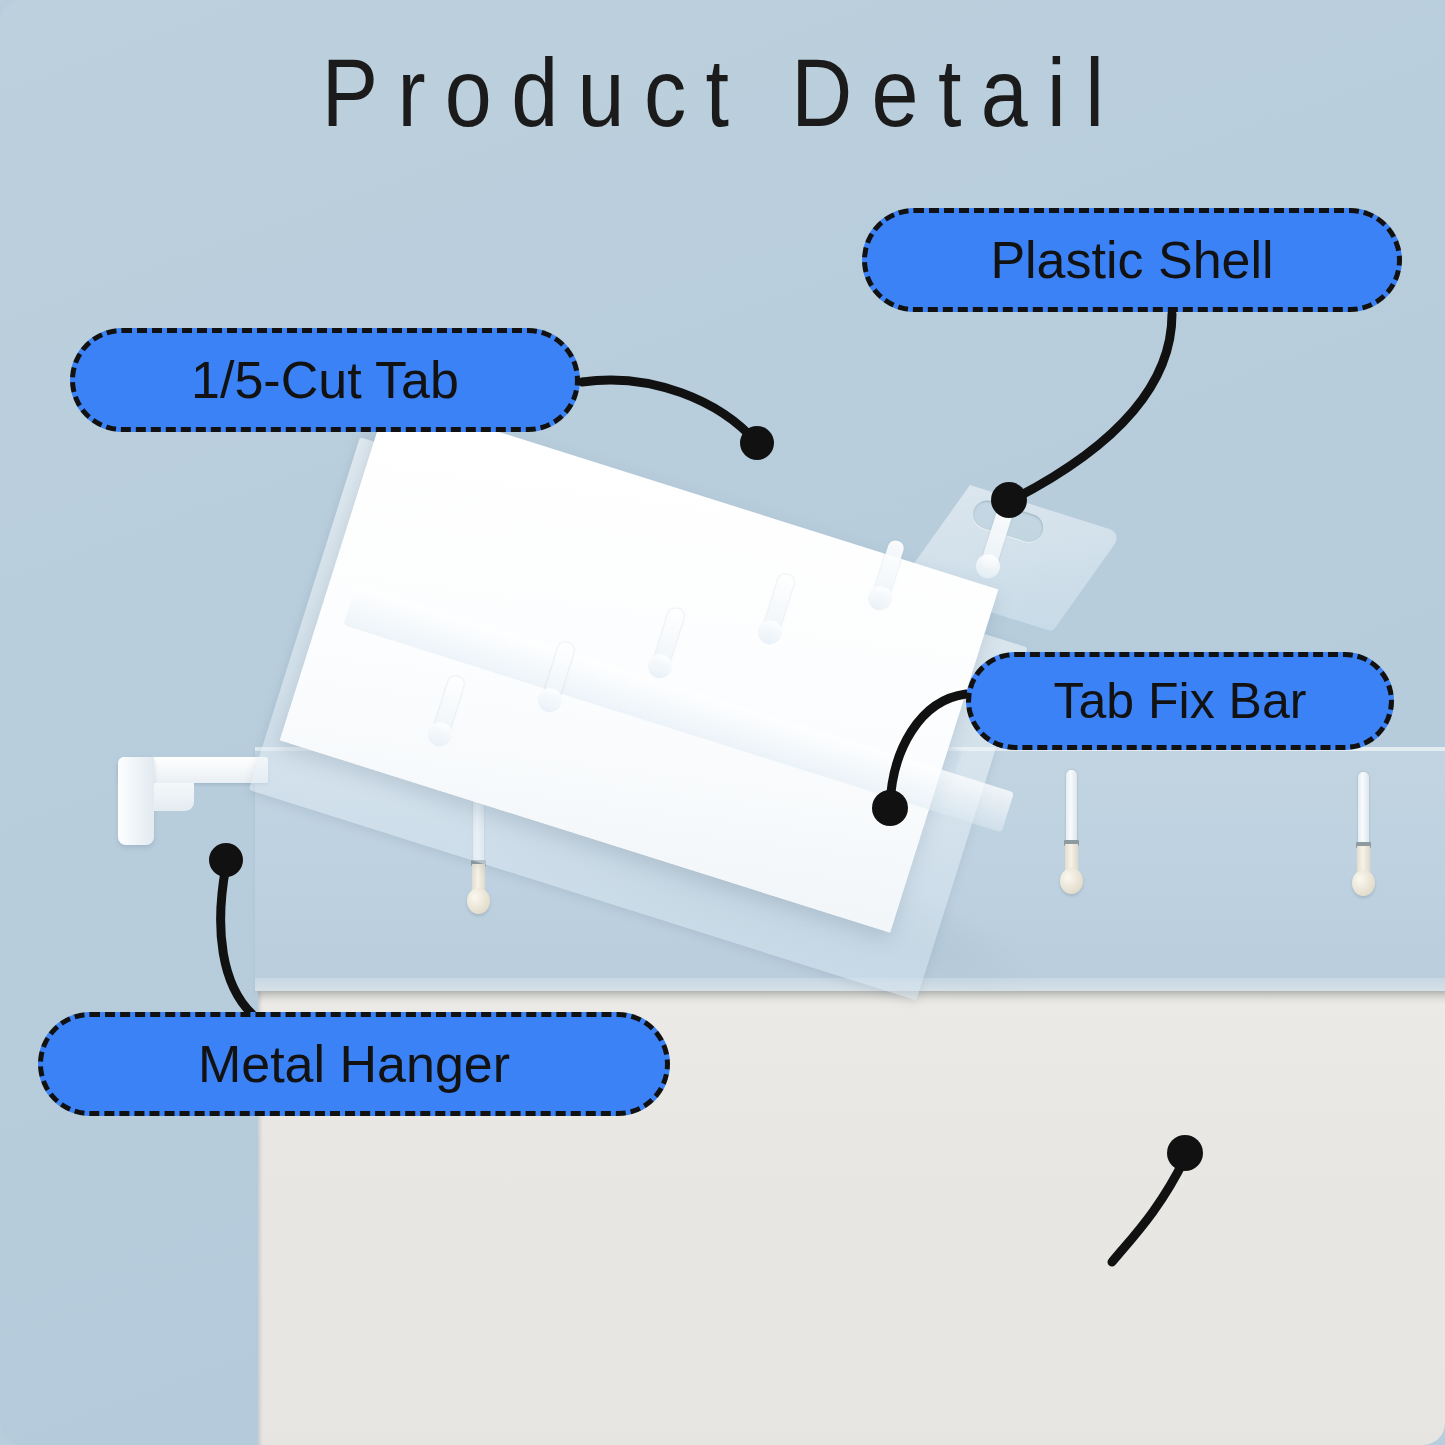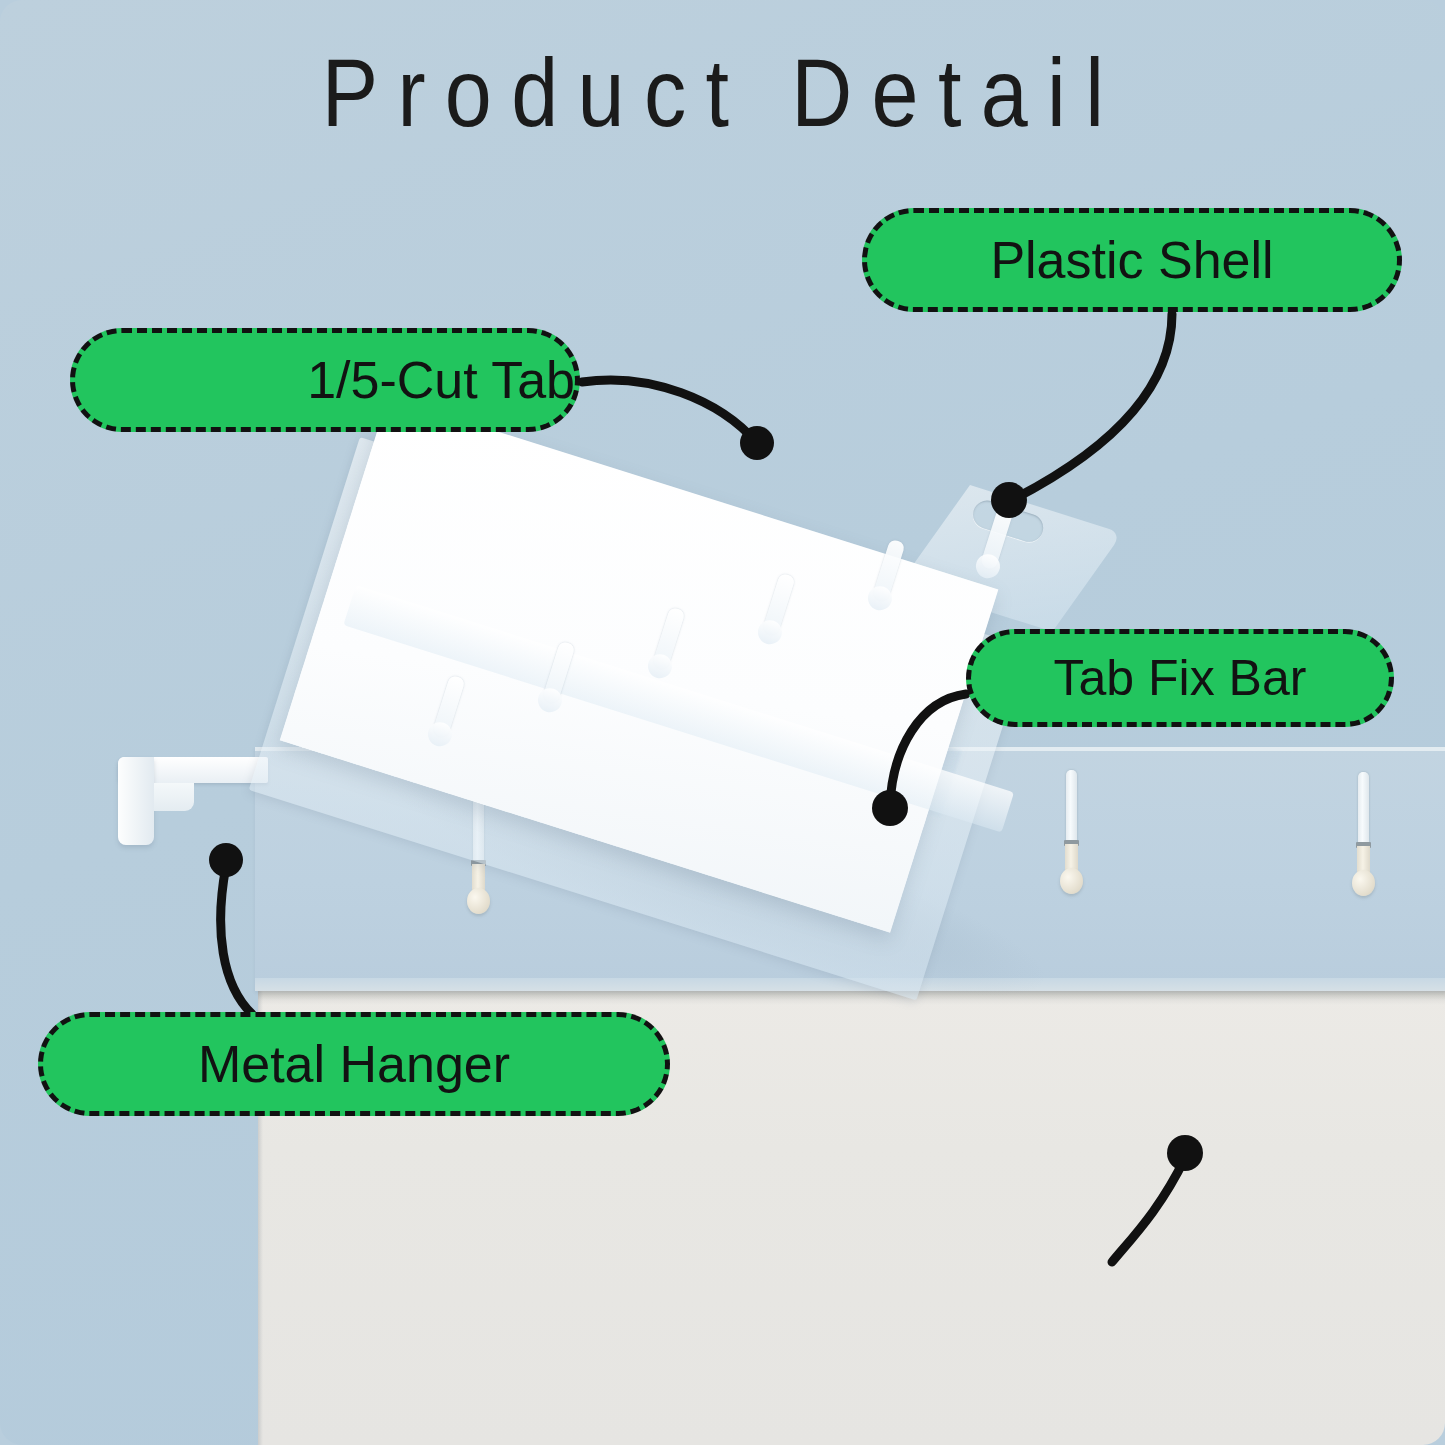--- a/index.html
+++ b/index.html
@@ -181,34 +181,34 @@
     letter-spacing:22px;
     color:#1b1b1b;
     white-space:nowrap;
     transform:scaleX(.88);
   }
 
   
   .pill{
     position:absolute;
     display:flex;align-items:center;justify-content:center;
-    background:#22c55e;
+    background:#3b82f6;
     border:5px dashed #111111;
     border-radius:999px;
     color:#121212;
     font-family:"Liberation Sans", sans-serif;
     font-weight:400;
     white-space:nowrap;
     box-sizing:border-box;
   }
   .pill span{display:block;line-height:1;}
 
-  #pill-cut-tab   {left:70px; top:328px;  width:510px;height:104px; font-size:52px;justify-content:flex-end;}
+  #pill-cut-tab   {left:70px; top:328px;  width:510px;height:104px; font-size:52px;}
   #pill-shell     {left:862px;top:208px;  width:540px;height:104px; font-size:52px;}
-  #pill-fixbar    {left:966px;top:629px;  width:428px;height:98px;  font-size:50px;}
+  #pill-fixbar    {left:966px;top:652px;  width:428px;height:98px;  font-size:50px;}
   #pill-hanger    {left:38px; top:1012px; width:632px;height:104px; font-size:52px;}
   #pill-gsm       {left:500px;top:1258px; width:636px;height:104px; font-size:52px;}
 
   
   #leaders{
     position:absolute;left:0;top:0;width:1445px;height:1445px;
     pointer-events:none;
   }
 </style>
 </head>

